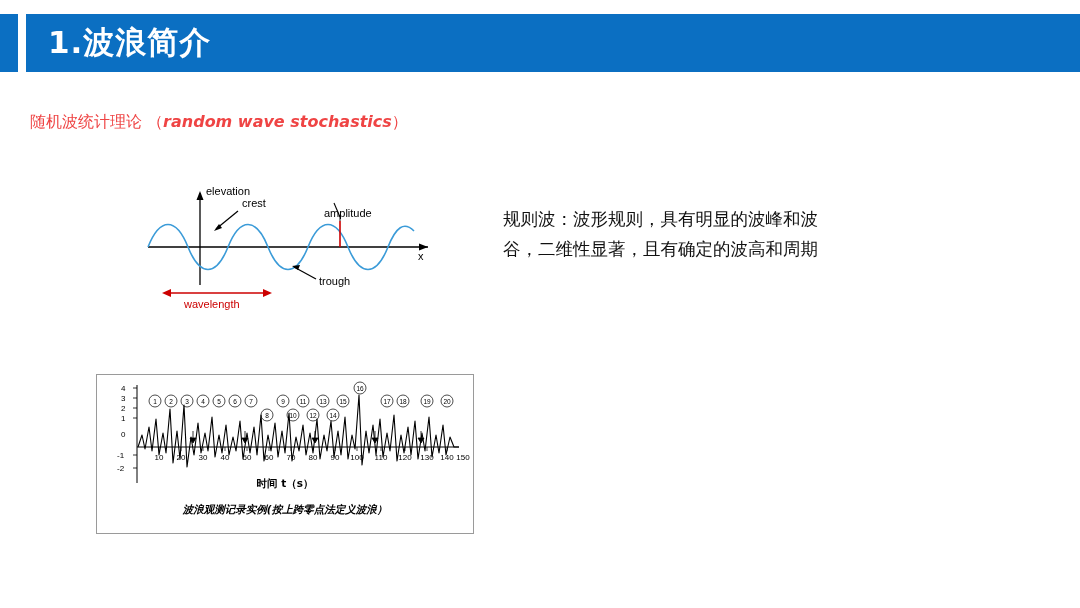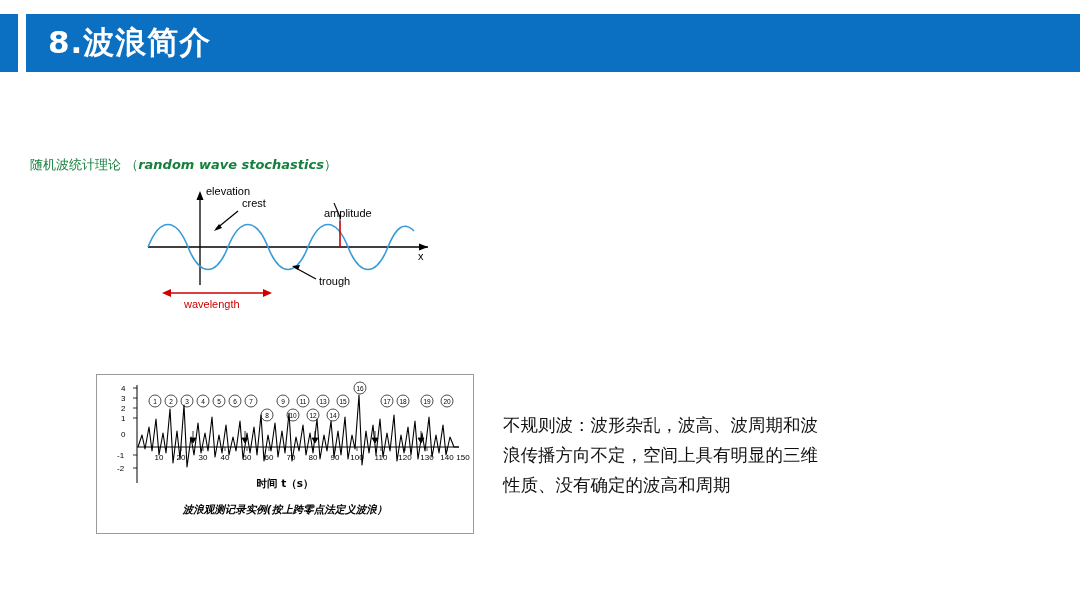--- a/index.html
+++ b/index.html
@@ -46,24 +46,23 @@
     font-size: 31px;
     font-weight: bold;
     letter-spacing: 1px;
     font-family: "DejaVu Sans", "Liberation Sans", sans-serif;
   }
   
   .subtitle {
     position: absolute;
     left: 30px;
     top: 112px;
-    font-size: 13px;
-    color: #15803d;
-    font-family: "DejaVu Sans", "Liberation Sans", sans-serif;
-    margin-top: 44px;
+    font-size: 16px;
+    color: #ef4444;
+    font-family: "DejaVu Sans", "Liberation Sans", sans-serif;
   }
   .subtitle .en {
     font-style: italic;
     font-weight: bold;
   }
   
   .fig1 {
     position: absolute;
     left: 138px;
     top: 175px;
@@ -107,21 +106,21 @@
     fill: #000;
   }
 </style>
 </head>
 <body>
 
 <div class="slide">
 
   <div class="title-bar"></div>
   <div class="title-accent"></div>
-  <div class="title-text">8.波浪简介</div>
+  <div class="title-text">1.波浪简介</div>
 
   <div class="subtitle">
     <span>随机波统计理论 （</span><span class="en">random wave stochastics</span><span>）</span>
   </div>
 
   <div class="fig1">
     <svg width="320" height="140" viewBox="0 0 320 140" xmlns="http://www.w3.org/2000/svg">
 
       <line x1="10" y1="72" x2="290" y2="72" stroke="#000" stroke-width="1.3"></line>
       <polygon points="290,72 281,68.5 281,75.5" fill="#000"></polygon>
@@ -277,15 +276,15 @@
         <path d="M278,56 L278,66 M275,63 L278,68 L281,63 Z"></path>
         <path d="M324,56 L324,66 M321,63 L324,68 L327,63 Z"></path>
       </g>
 
       <text x="188" y="112" class="cap2" text-anchor="middle">时间  t（s）</text>
 
       <text x="188" y="138" class="cap2" text-anchor="middle" font-size="11.5" font-style="italic">波浪观测记录实例(按上跨零点法定义波浪）</text>
     </svg>
   </div>
 
-  <div class="para para-irregular">不规则波：波形杂乱，波高、波周期和波浪传播方向不定，空间上具有明显的三维性质、没有确定的波高和周期</div>
+  <div class="para para-regular">规则波：波形规则，具有明显的波峰和波谷，二维性显著，且有确定的波高和周期</div>
 
 </div>
 
 </body></html>

